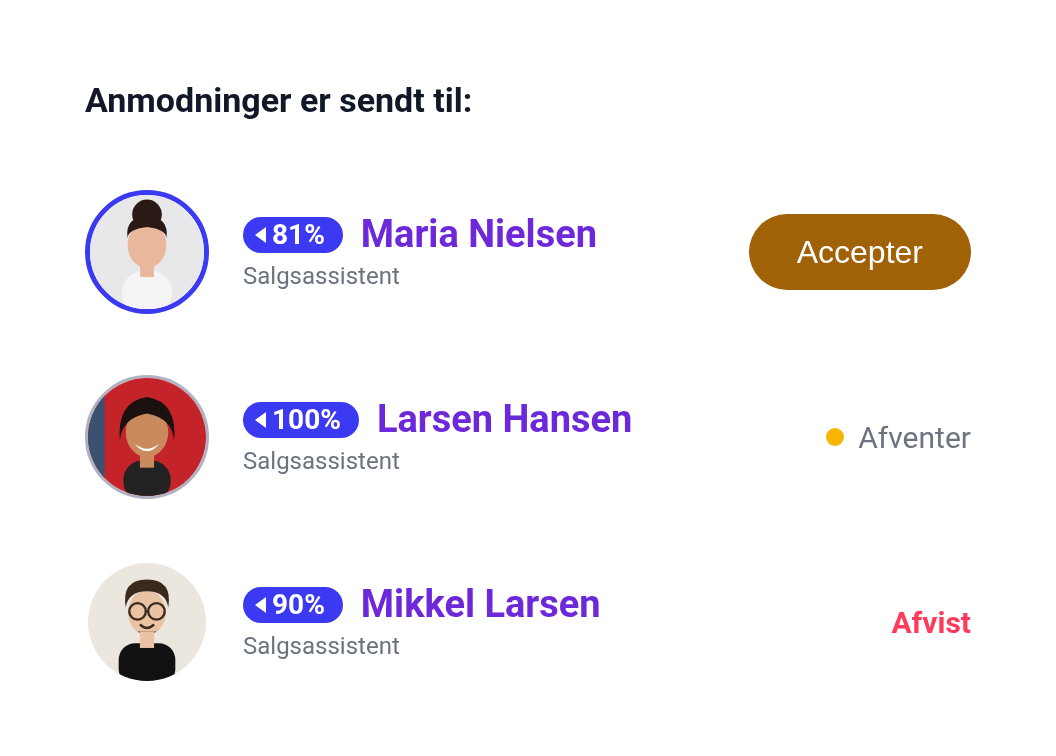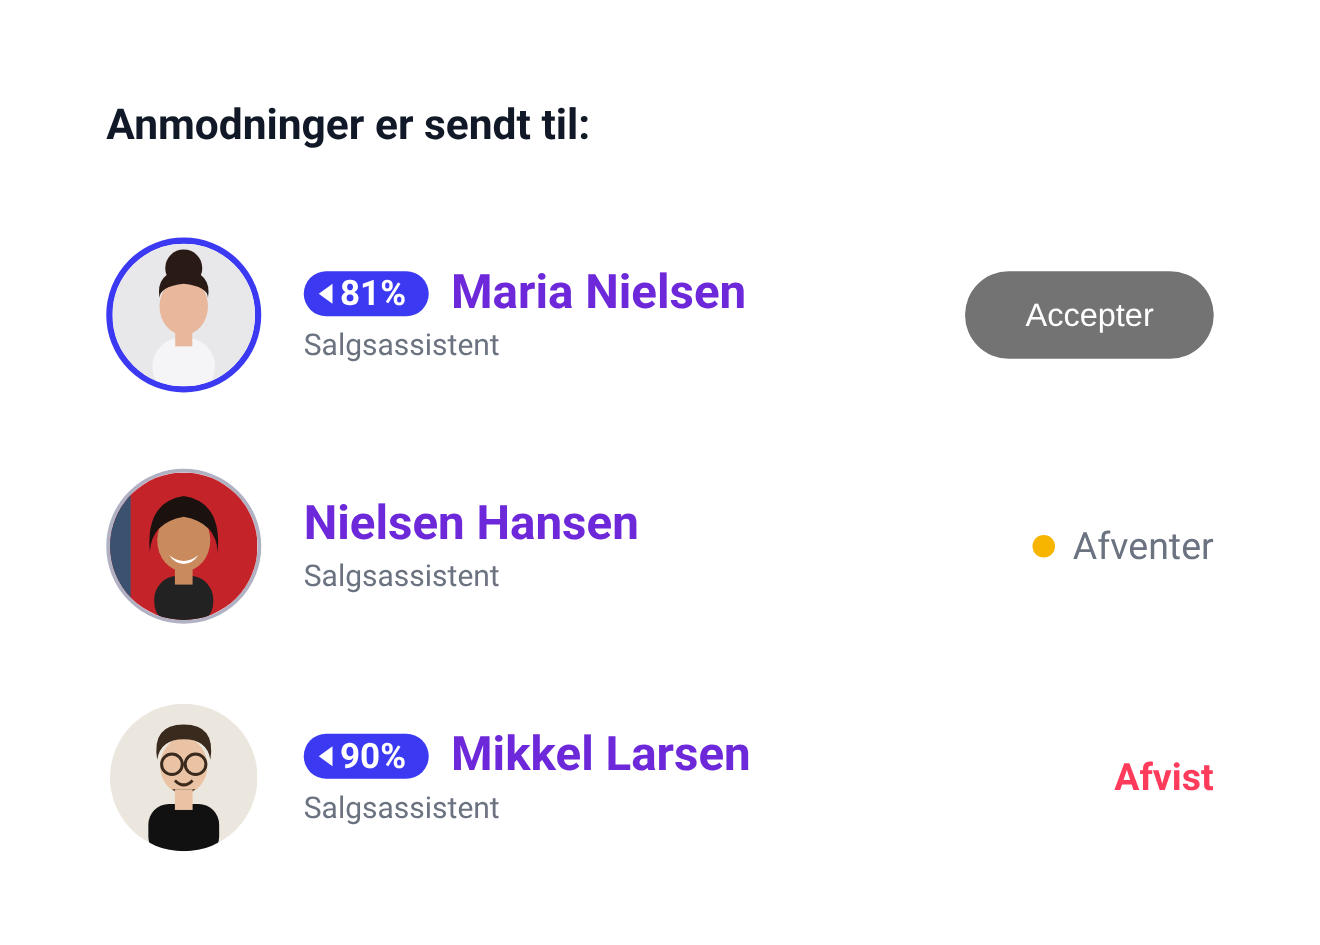--- a/index.html
+++ b/index.html
@@ -83,26 +83,26 @@
       color: #6B7280;
     }
     .action-area {
       flex-shrink: 0;
       display: flex;
       align-items: center;
       justify-content: flex-end;
       min-width: 250px;
     }
     .accept-button {
-      background: #737373;
+      background: #a16207;
       color: #ffffff;
       border: none;
       border-radius: 999px;
       padding: 22px 48px;
-      font-size: 26px;
+      font-size: 32px;
       font-weight: 500;
       cursor: pointer;
       line-height: 1;
     }
     .status-indicator {
       display: inline-flex;
       align-items: center;
       gap: 14px;
       font-size: 30px;
     }
@@ -156,21 +156,25 @@
         <rect x="0" y="0" width="14" height="100" fill="#3A5170"></rect>
         <ellipse cx="50" cy="46" rx="18" ry="21" fill="#C98A5D"></ellipse>
         <path d="M27 54 Q24 20 50 16 Q76 20 73 54 Q72 34 50 30 Q28 34 27 54" fill="#1B1210"></path>
         <path d="M40 56 Q50 64 60 56 Q56 62 50 62 Q44 62 40 56" fill="#FFFFFF"></path>
         <rect x="30" y="70" width="40" height="34" rx="16" fill="#222222"></rect>
         <rect x="44" y="62" width="12" height="14" fill="#C98A5D"></rect>
       </svg>
     </div>
     <div class="person-info">
       <div class="top-line">
-        <span class="person-name">Nielsen Hansen</span>
+        <span class="match-pill">
+          <span class="caret"></span>
+          <span>100%</span>
+        </span>
+        <span class="person-name">Larsen Hansen</span>
       </div>
       <div class="person-role">Salgsassistent</div>
     </div>
     <div class="action-area">
       <span class="status-indicator status-pending">
         <span class="status-dot"></span>
         <span>Afventer</span>
       </span>
     </div>
   </div>

